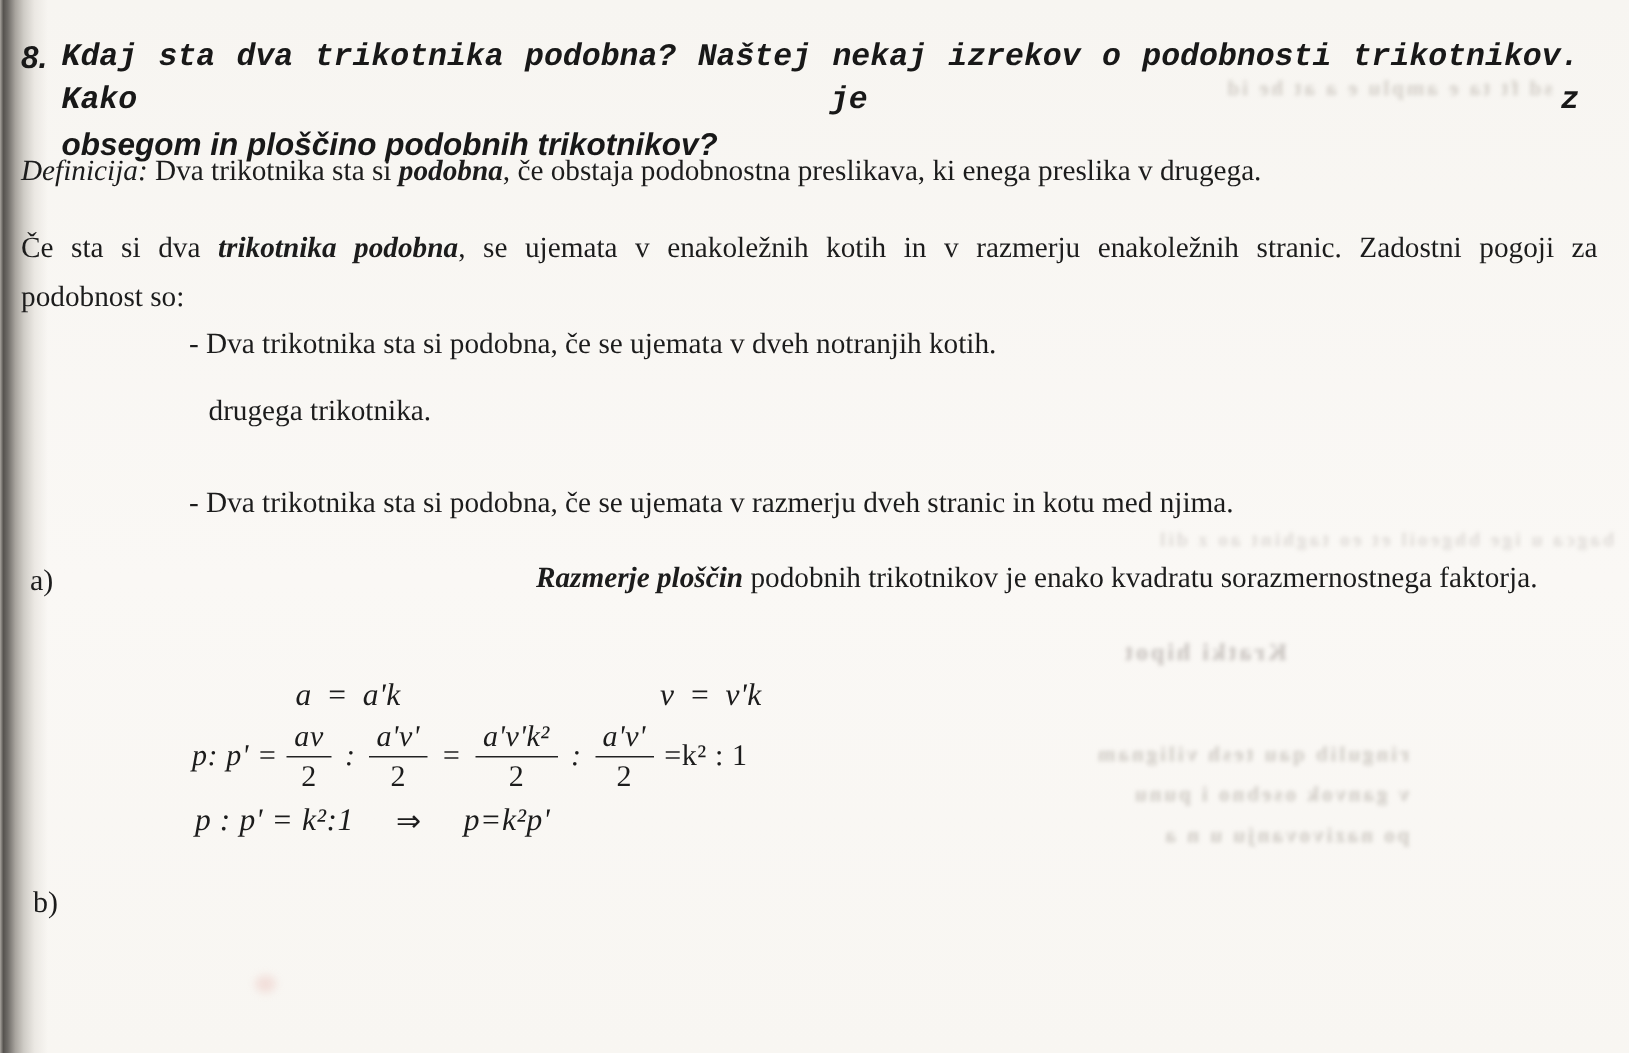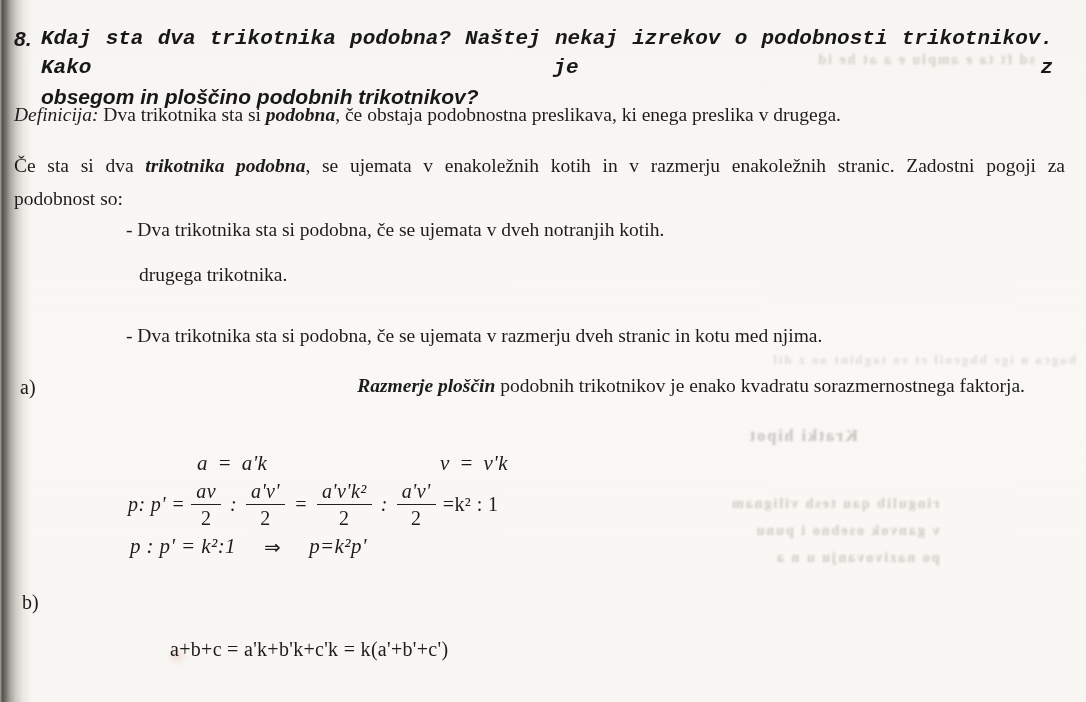--- a/index.html
+++ b/index.html
@@ -143,21 +143,20 @@
   </div>
 
   <div id="math-a4" class="math">
     <span>p : p' = k²:1</span>
     <span class="arrow">⇒</span>
     <span>p=k²p'</span>
   </div>
 
   <div id="sec-b-label" class="sec-label">b)</div>
 
-  <div id="math-b" class="math">a+b+c = a'k+b'k+c'k = k(a'+b'+c')</div>
 
   <div id="ghost1" class="ghost">sd ft ta e amplu e a at he id</div>
   <div id="ghost2" class="ghost">bagca u ige bhgeoil et eo taghint ao z dil</div>
   <div id="ghost3" class="ghost">Kratki hipot</div>
   <div id="ghost4" class="ghost">
     <div>ringulib qau tesh vilignam</div>
     <div>v ganvok  osebno i punu</div>
     <div>po nazivovanju u n a</div>
   </div>
 

